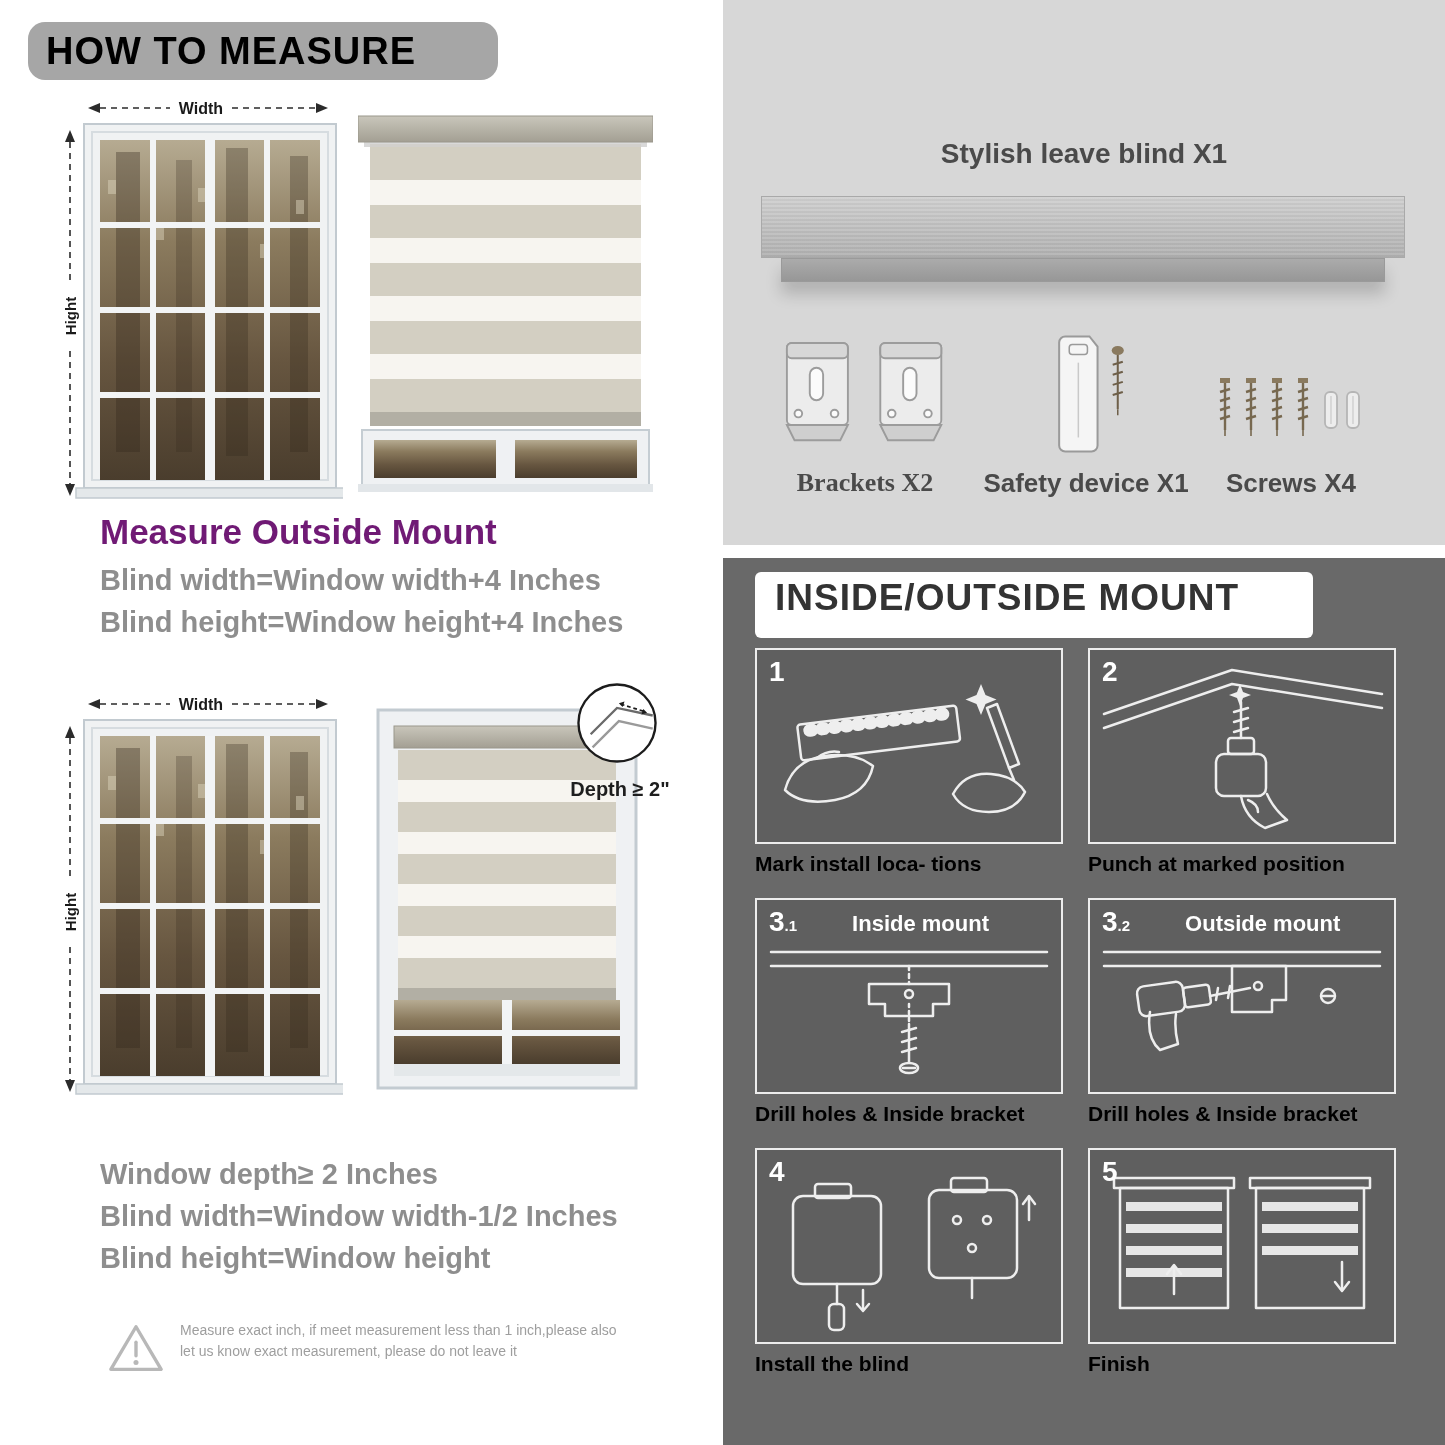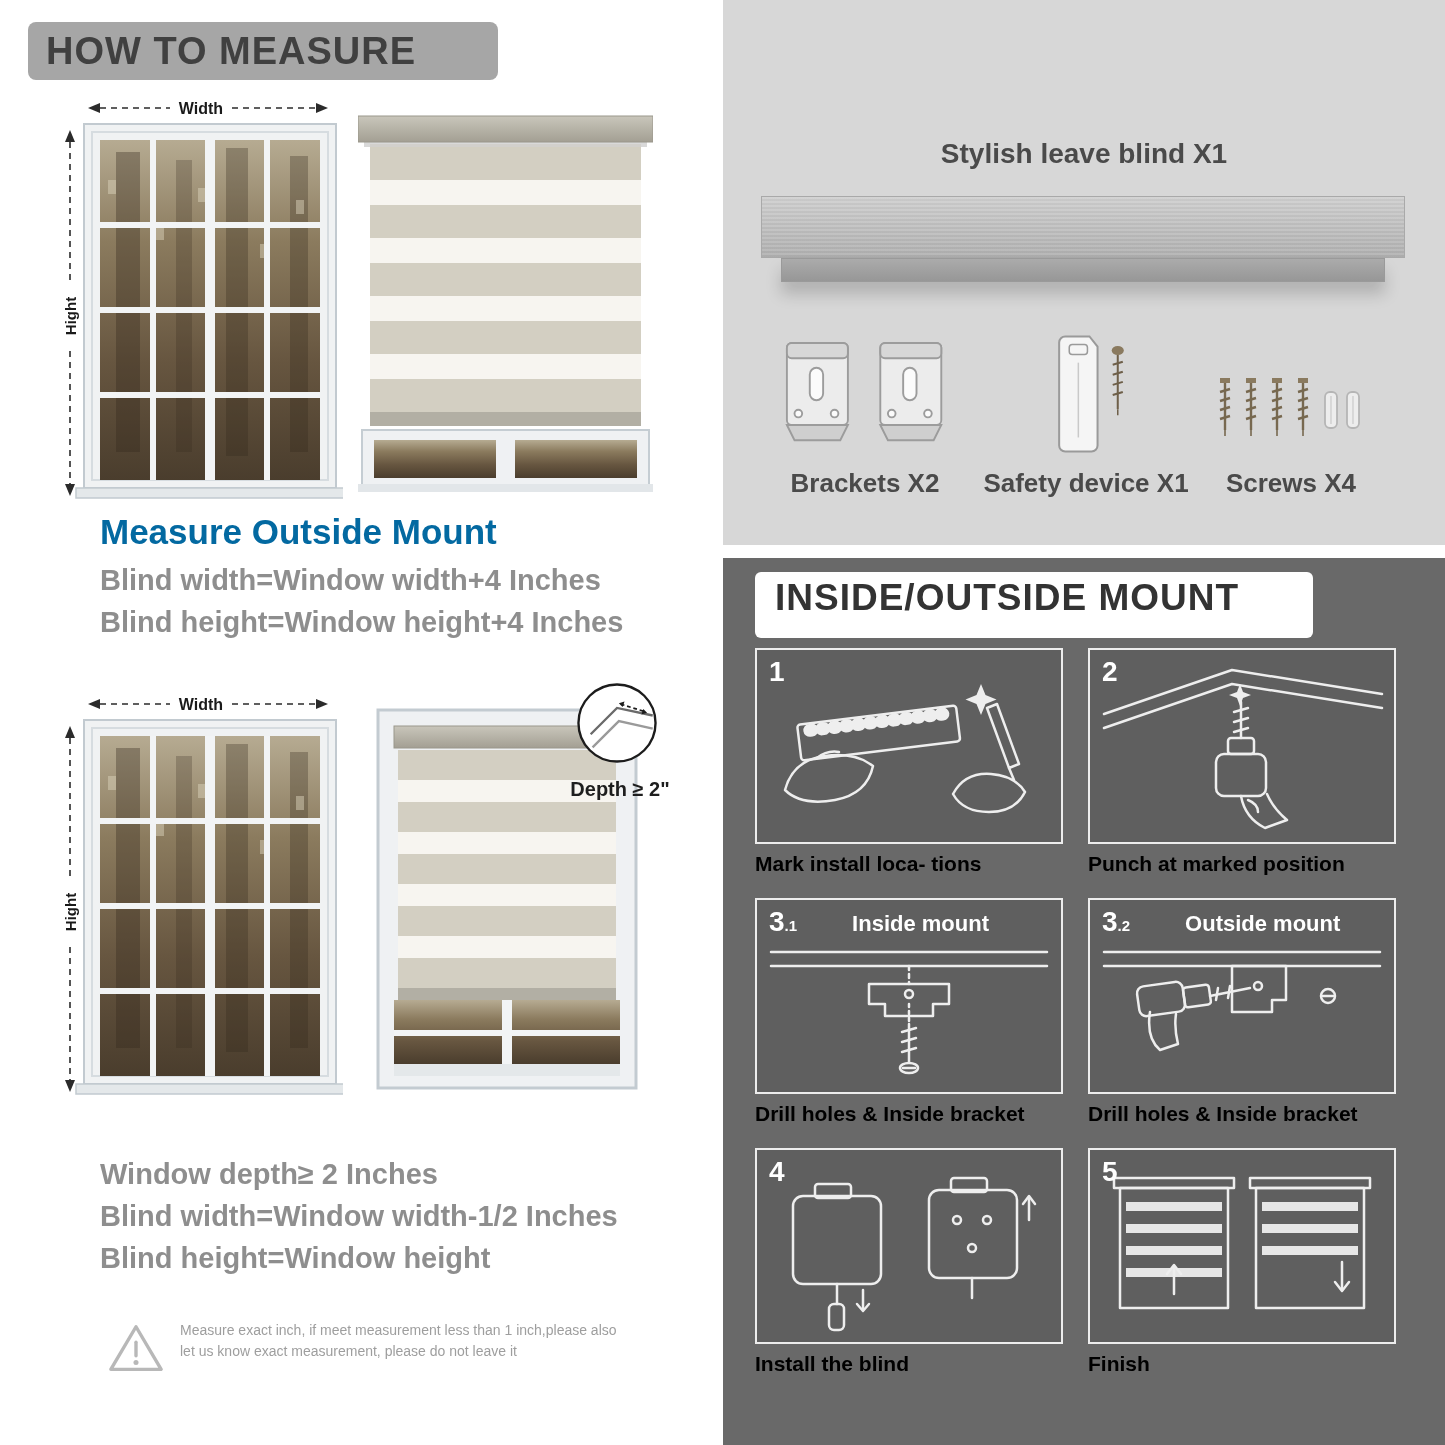--- a/index.html
+++ b/index.html
@@ -2,31 +2,31 @@
 <html><head>
 <meta charset="utf-8">
 <style>
   * { box-sizing: border-box; margin: 0; padding: 0; }
   body { margin: 0; background: #ffffff; font-family: "Liberation Sans", sans-serif; }
   .canvas { position: relative; width: 1445px; height: 1445px; background: #ffffff; overflow: hidden; }
 
   
   .left-banner {
     position: absolute; left: 28px; top: 22px; width: 470px; height: 58px;
-    background: #a6a6a6; border-radius: 8px; color: #404040;
+    background: #a6a6a6; border-radius: 17px; color: #000000;
     font-size: 38px; font-weight: 700; line-height: 58px; padding-left: 18px; letter-spacing: 1px;
   }
   .win-svg-1 { position: absolute; left: 58px; top: 96px; width: 285px; height: 410px; }
   .blind-svg-1 { position: absolute; left: 358px; top: 112px; width: 295px; height: 380px; }
   .win-svg-2 { position: absolute; left: 58px; top: 692px; width: 285px; height: 410px; }
   .blind-svg-2 { position: absolute; left: 376px; top: 708px; width: 262px; height: 385px; }
   .depth-svg { position: absolute; left: 570px; top: 676px; width: 94px; height: 94px; }
   .depth-label { position: absolute; left: 553px; top: 778px; width: 134px; text-align: center;
     font-size: 20px; font-weight: 700; color: #1e1e1e; }
-  .mount-title { position: absolute; left: 100px; color: #0369a1; font-size: 35px; font-weight: 700; }
+  .mount-title { position: absolute; left: 100px; color: #701a75; font-size: 35px; font-weight: 700; }
   .t-outside { top: 512px; } .t-inside { top: 1108px; }
   .formula { position: absolute; left: 100px; color: #8e8e8e; font-size: 29px; font-weight: 700; }
   .f-o1 { top: 564px; } .f-o2 { top: 606px; }
   .f-i0 { top: 1158px; } .f-i1 { top: 1200px; } .f-i2 { top: 1242px; }
   .warn-svg { position: absolute; left: 106px; top: 1320px; width: 60px; height: 58px; }
   .note-text { position: absolute; left: 180px; top: 1320px; width: 452px;
     font-size: 14px; line-height: 1.5; color: #9e9e9e; }
 
   
   .included { position: absolute; left: 723px; top: 0; width: 722px; height: 545px; background: #d7d7d7; }
@@ -47,21 +47,21 @@
     position: absolute; left: 58px; top: 258px; width: 604px; height: 24px;
     background: linear-gradient(180deg, #ababab, #979797);
     border: 1px solid #9a9a9a;
     box-shadow: 0 12px 16px rgba(0,0,0,0.18);
   }
   .brackets-svg { position: absolute; left: 62px; top: 338px; width: 162px; height: 112px; }
   .safety-svg { position: absolute; left: 322px; top: 328px; width: 96px; height: 132px; }
   .screws-svg { position: absolute; left: 490px; top: 366px; width: 160px; height: 90px; }
   .item-label { position: absolute; top: 468px; text-align: center;
     font-size: 26px; font-weight: 700; color: #4a4a4a; }
-  .il-1 { left: 40px; width: 204px; }
+  .il-1 { left: 40px; width: 204px; font-family: Liberation Serif, serif; }
   .il-2 { left: 240px; width: 246px; }
   .il-3 { left: 466px; width: 204px; }
 
   
   .mount { position: absolute; left: 723px; top: 558px; width: 722px; height: 887px; background: #696969; }
   .mount-banner {
     position: absolute; left: 32px; top: 14px; width: 558px; height: 66px;
     background: #ffffff; border-radius: 6px; color: #333333;
     font-size: 37px; font-weight: 700; line-height: 52px; padding-left: 20px; letter-spacing: 1px;
   }

